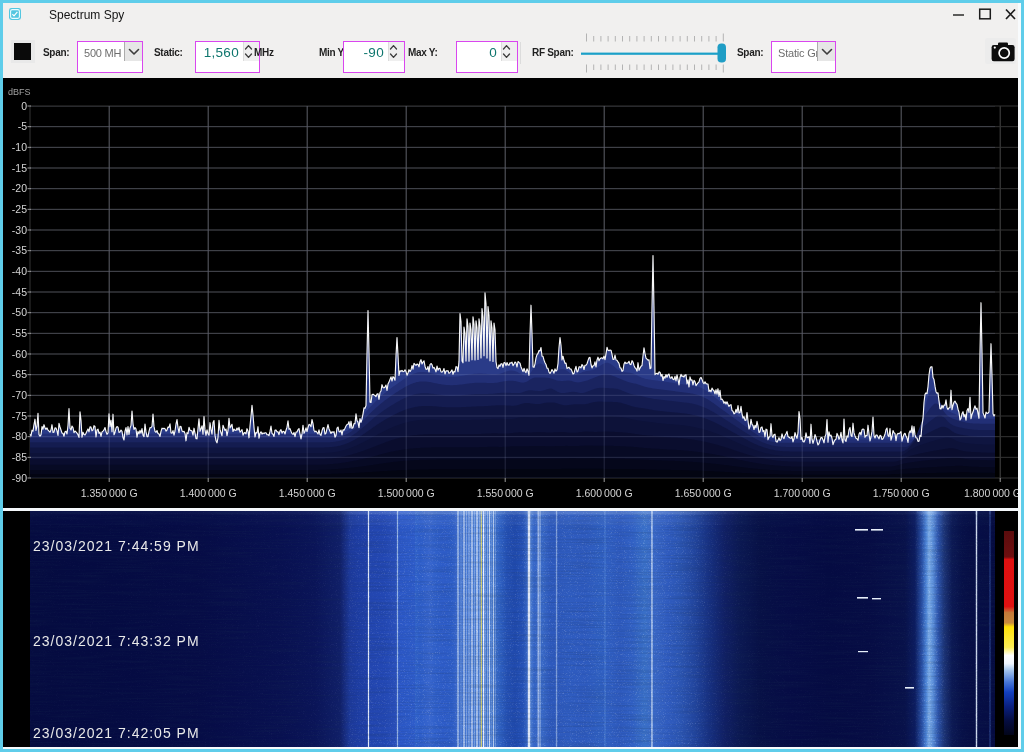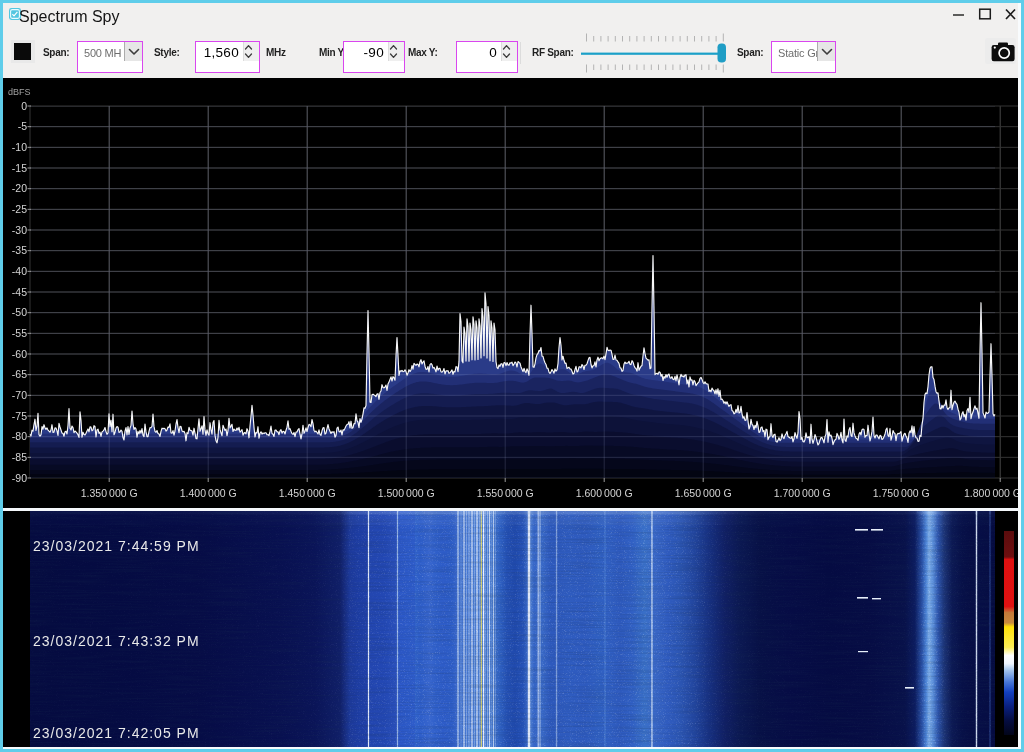--- a/index.html
+++ b/index.html
@@ -1,36 +1,36 @@
 <!DOCTYPE html>
 <html><head><meta charset="utf-8"><style>
 * { margin:0; padding:0; box-sizing:border-box; }
 html,body { width:1024px; height:752px; overflow:hidden; background:#f1f0ef;
   font-family:"Liberation Sans",sans-serif; }
 #win { position:absolute; left:0; top:0; width:1024px; height:752px; background:#f1f0ef; }
 .lbl { position:absolute; top:47px; font-size:10px; font-weight:bold; letter-spacing:-0.3px; color:#1f1f1f; }
 .field { position:absolute; top:41px; height:32px; background:#fff; border:1px solid #d946ef; }
-.val { position:absolute; right:20px; top:2.5px; font-size:13.5px; letter-spacing:0.3px; color:#000000; }
+.val { position:absolute; right:20px; top:2.5px; font-size:13.5px; letter-spacing:0.3px; color:#0f766e; }
 .cval { position:absolute; left:6px; top:4.5px; font-size:11px; letter-spacing:-0.2px; color:#6e6e6e; white-space:nowrap; overflow:hidden; }
 .sb { position:absolute; right:0; top:0; width:16px; height:19px; background:#efefef; border-left:1px solid #dcdcdc; }
 .cb { position:absolute; right:0; top:0; width:18px; height:19px; background:#e6e6e6; border-left:1px solid #acacac; }
 .ch { fill:none; stroke:#3c3c3c; stroke-width:1.3; stroke-linejoin:round; stroke-linecap:round; }
 .ch2 { fill:none; stroke:#3c3c3c; stroke-width:1.6; stroke-linejoin:round; stroke-linecap:round; }
 #plot { position:absolute; left:2px; top:78px; }
 #sep { position:absolute; left:2px; top:508px; width:1020px; height:3px; background:#f4f7fb; }
 #wf { position:absolute; left:2px; top:511px; }
 .bd { position:absolute; background:#5fcdea; z-index:60; }
 </style></head><body>
 <div id="win">
   <svg style="position:absolute;left:9px;top:8px" width="12" height="12" viewBox="0 0 12 12">
 <rect width="12" height="12" rx="2.4" fill="#54c6e0"></rect>
 <rect x="1.6" y="1.6" width="8.8" height="8.8" rx="1.6" fill="none" stroke="#eafcff" stroke-width="1.1"></rect>
 <path d="M3.4,6.2 L5,7.8 L8.4,3.9" fill="none" stroke="#ffffff" stroke-width="1.2" stroke-linejoin="round"></path>
 </svg>
-  <div style="position:absolute;left:19px;top:8px;font-size:16px;color:#141414">Spectrum Spy</div>
+  <div style="position:absolute;left:49px;top:8px;font-size:12px;color:#141414">Spectrum Spy</div>
   <svg style="position:absolute;left:945px;top:4px" width="76" height="22" viewBox="0 0 76 22">
 <g stroke="#1c1c1c" stroke-width="1.4" fill="none">
 <path d="M8,11 H19"></path>
 <rect x="34.7" y="5.2" width="10.6" height="9.6" stroke-width="1.5"></rect>
 <path d="M61,5.5 L70,15 M70,5.5 L61,15" stroke-width="1.7"></path>
 </g>
     </svg>
 
   <div style="position:absolute;left:11px;top:40px;width:24px;height:23px;background:#e9e9e9"></div>
   <div style="position:absolute;left:14px;top:43px;width:17px;height:17px;background:#0a0a0a"></div>
@@ -38,29 +38,29 @@
   <span class="lbl" style="left:43px">Span:</span>
   <div class="field" style="left:77px;width:66px">
     <span class="cval">500 MH</span>
     <div class="cb">
         <svg width="12" height="8" viewBox="0 0 12 8" style="position:absolute;left:2.5px;top:5.5px">
           <path d="M1.5,1.5 L6,6 L10.5,1.5" class="ch2"></path>
         </svg>
       </div>
   </div>
 
-  <span class="lbl" style="left:154px">Style:</span>
+  <span class="lbl" style="left:154px">Static:</span>
   <div class="field" style="left:195px;width:65px">
     <span class="val">1,560</span>
       <div class="sb"><svg width="9" height="19" viewBox="0 0 9 19">
           <path d="M1.5,7 L4.5,3.6 L7.5,7" class="ch"></path>
           <path d="M1.5,12 L4.5,15.4 L7.5,12" class="ch"></path>
         </svg></div>
   </div>
-  <span class="lbl" style="left:266px">MHz</span>
+  <span class="lbl" style="left:254px">MHz</span>
 
   <span class="lbl" style="left:319px">Min Y:</span>
   <div class="field" style="left:343px;width:62px">
     <span class="val">-90</span>
       <div class="sb"><svg width="9" height="19" viewBox="0 0 9 19">
           <path d="M1.5,7 L4.5,3.6 L7.5,7" class="ch"></path>
           <path d="M1.5,12 L4.5,15.4 L7.5,12" class="ch"></path>
         </svg></div>
   </div>
 

